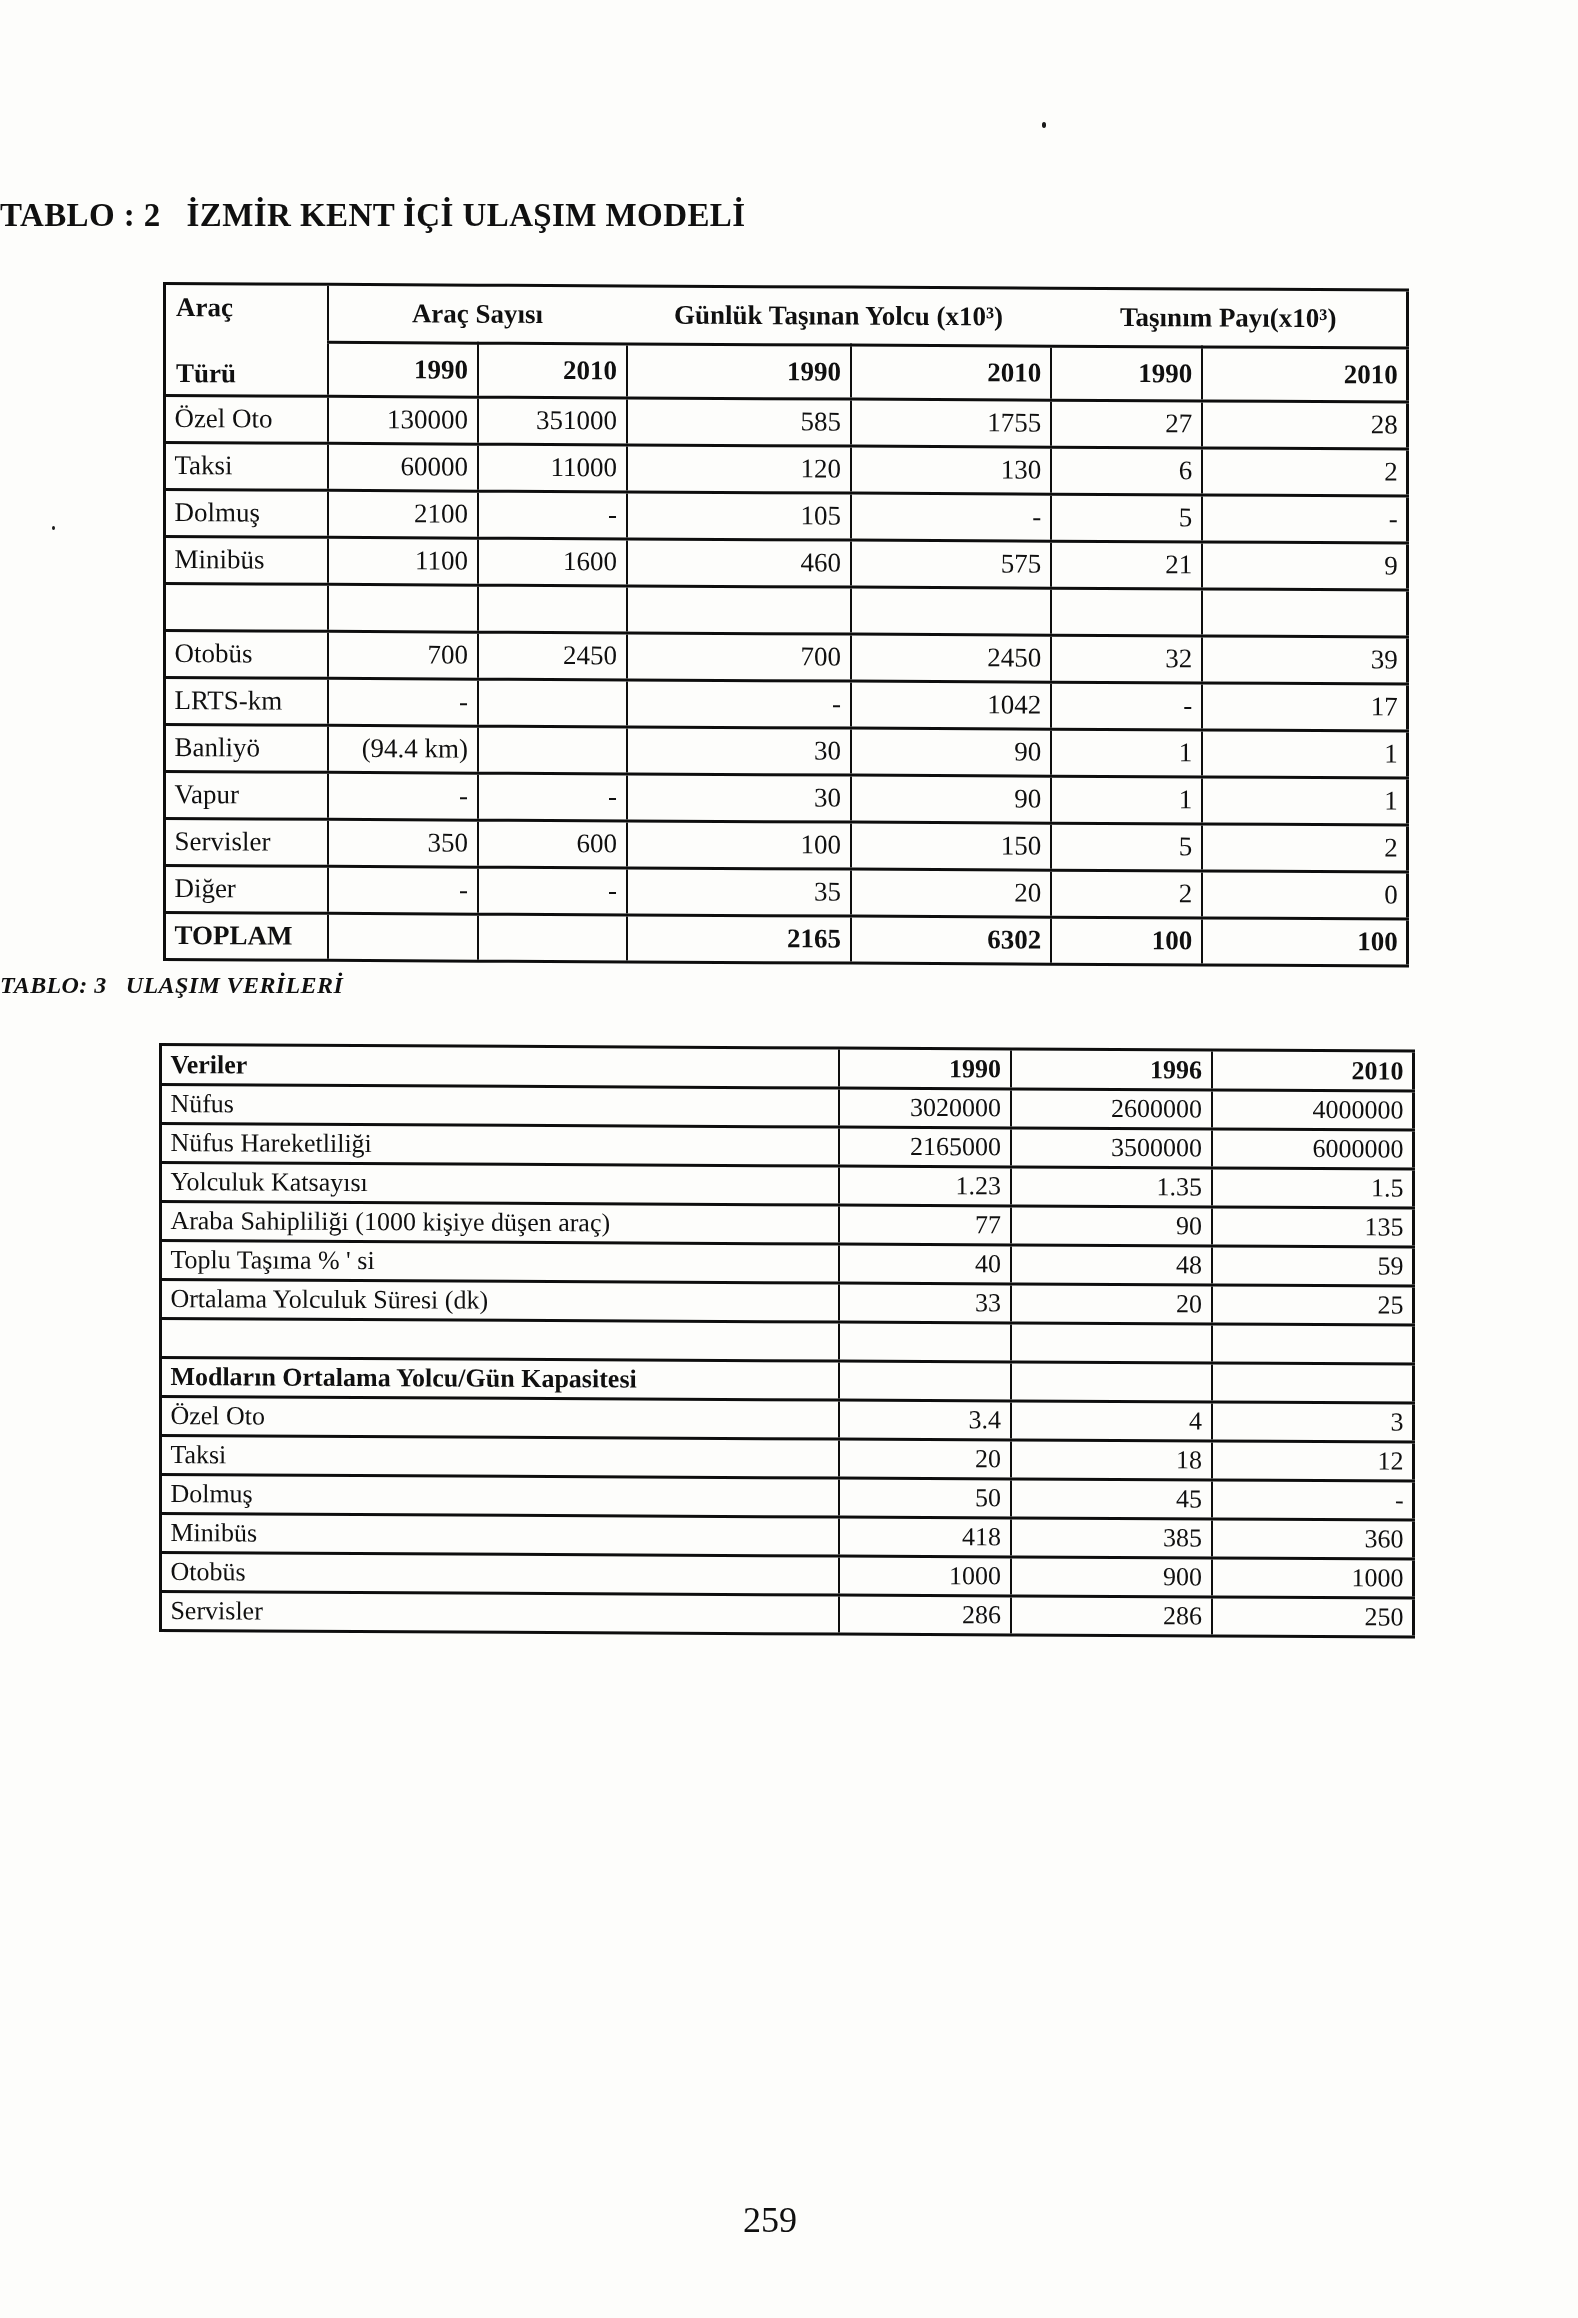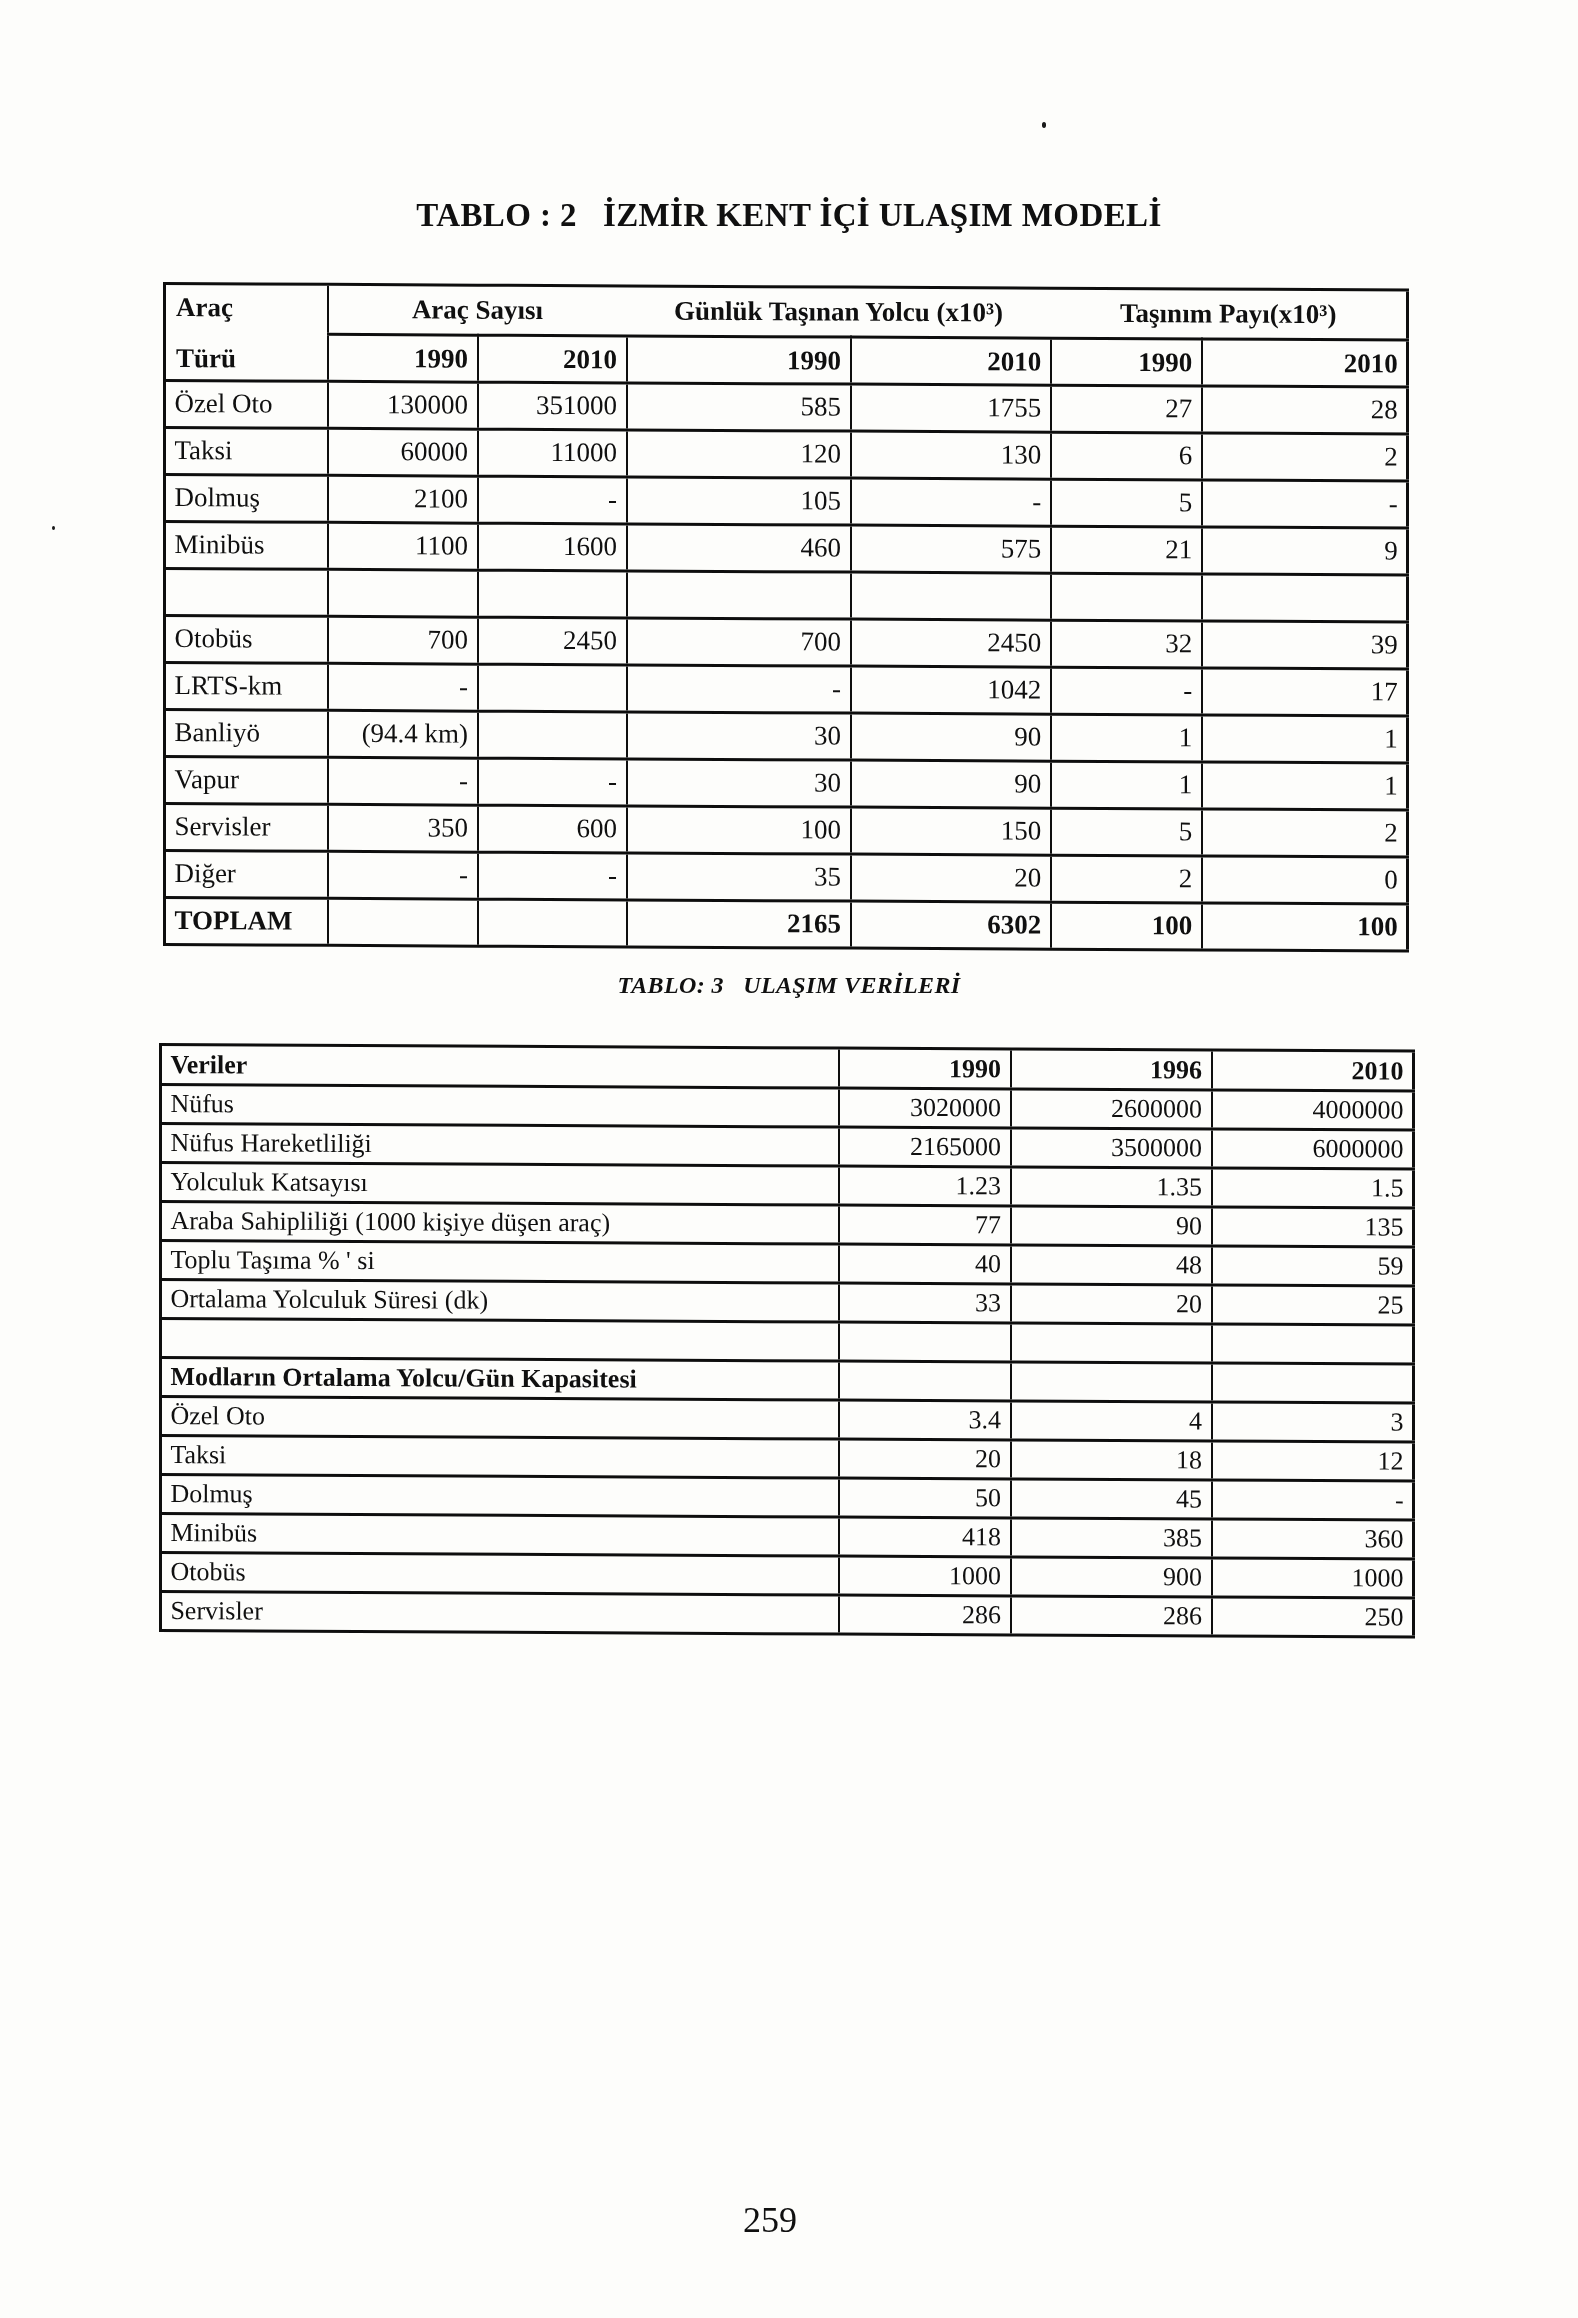--- a/index.html
+++ b/index.html
@@ -4,37 +4,37 @@
 <style>
   html,body{margin:0;padding:0;}
   body{
     width:1578px;height:2319px;
     background:#ffffff;
     font-family:"Liberation Serif", "DejaVu Serif", serif;
     color:#101010;
   }
   .page{position:relative;width:1578px;height:2319px;background:#fdfdfb;overflow:hidden;}
 
-  .title{position:absolute;left:0;width:1578px;text-align:center;font-weight:bold;white-space:pre;}
+  .title{position:absolute;left:0;width:1578px;font-weight:bold;white-space:pre;}
   #title1{top:197px;font-size:33px;letter-spacing:0.4px;}
   #title2{top:972px;font-size:24px;font-style:italic;letter-spacing:0.4px;}
 
   table{border-collapse:collapse;table-layout:fixed;position:absolute;}
   td,th{overflow:hidden;white-space:nowrap;vertical-align:middle;font-weight:normal;}
 
   .skew{transform:skewY(.3deg);transform-origin:0 0;}
 
   
   #table1{left:163px;top:282px;width:1243px;font-size:27px;border:3.3px solid #0e0e0e;}
   #table1 td,#table1 th{border:2.5px solid #0e0e0e;border-top-width:3.3px;border-bottom-width:3.3px;}
   #table1 .h1 th{height:42px;}
   #table1 .h2 th{height:38px;}
   #table1 tbody td{height:42px;}
   .corner{vertical-align:top;text-align:left;font-weight:bold;padding:6.7px 0 5px 10px;}
-  .corner .l2{margin-top:20px;}
+  .corner .l2{margin-top:35px;}
   .group{border-left:none !important;border-right:none !important;font-weight:bold;text-align:center;}
   .year{font-weight:bold;text-align:right;padding-right:8.4px;}
   .lab{text-align:left;padding-left:8.4px;}
   .val{text-align:right;padding-right:8.4px;}
   tr.bold td{font-weight:bold;}
 
   
   #table2{left:159px;top:1043px;width:1253px;font-size:26px;border:3.3px solid #0e0e0e;}
   #table2 td,#table2 th{border:2.5px solid #0e0e0e;border-top-width:3.3px;border-bottom-width:3.3px;}
   #table2 th{height:35px;font-weight:bold;}

